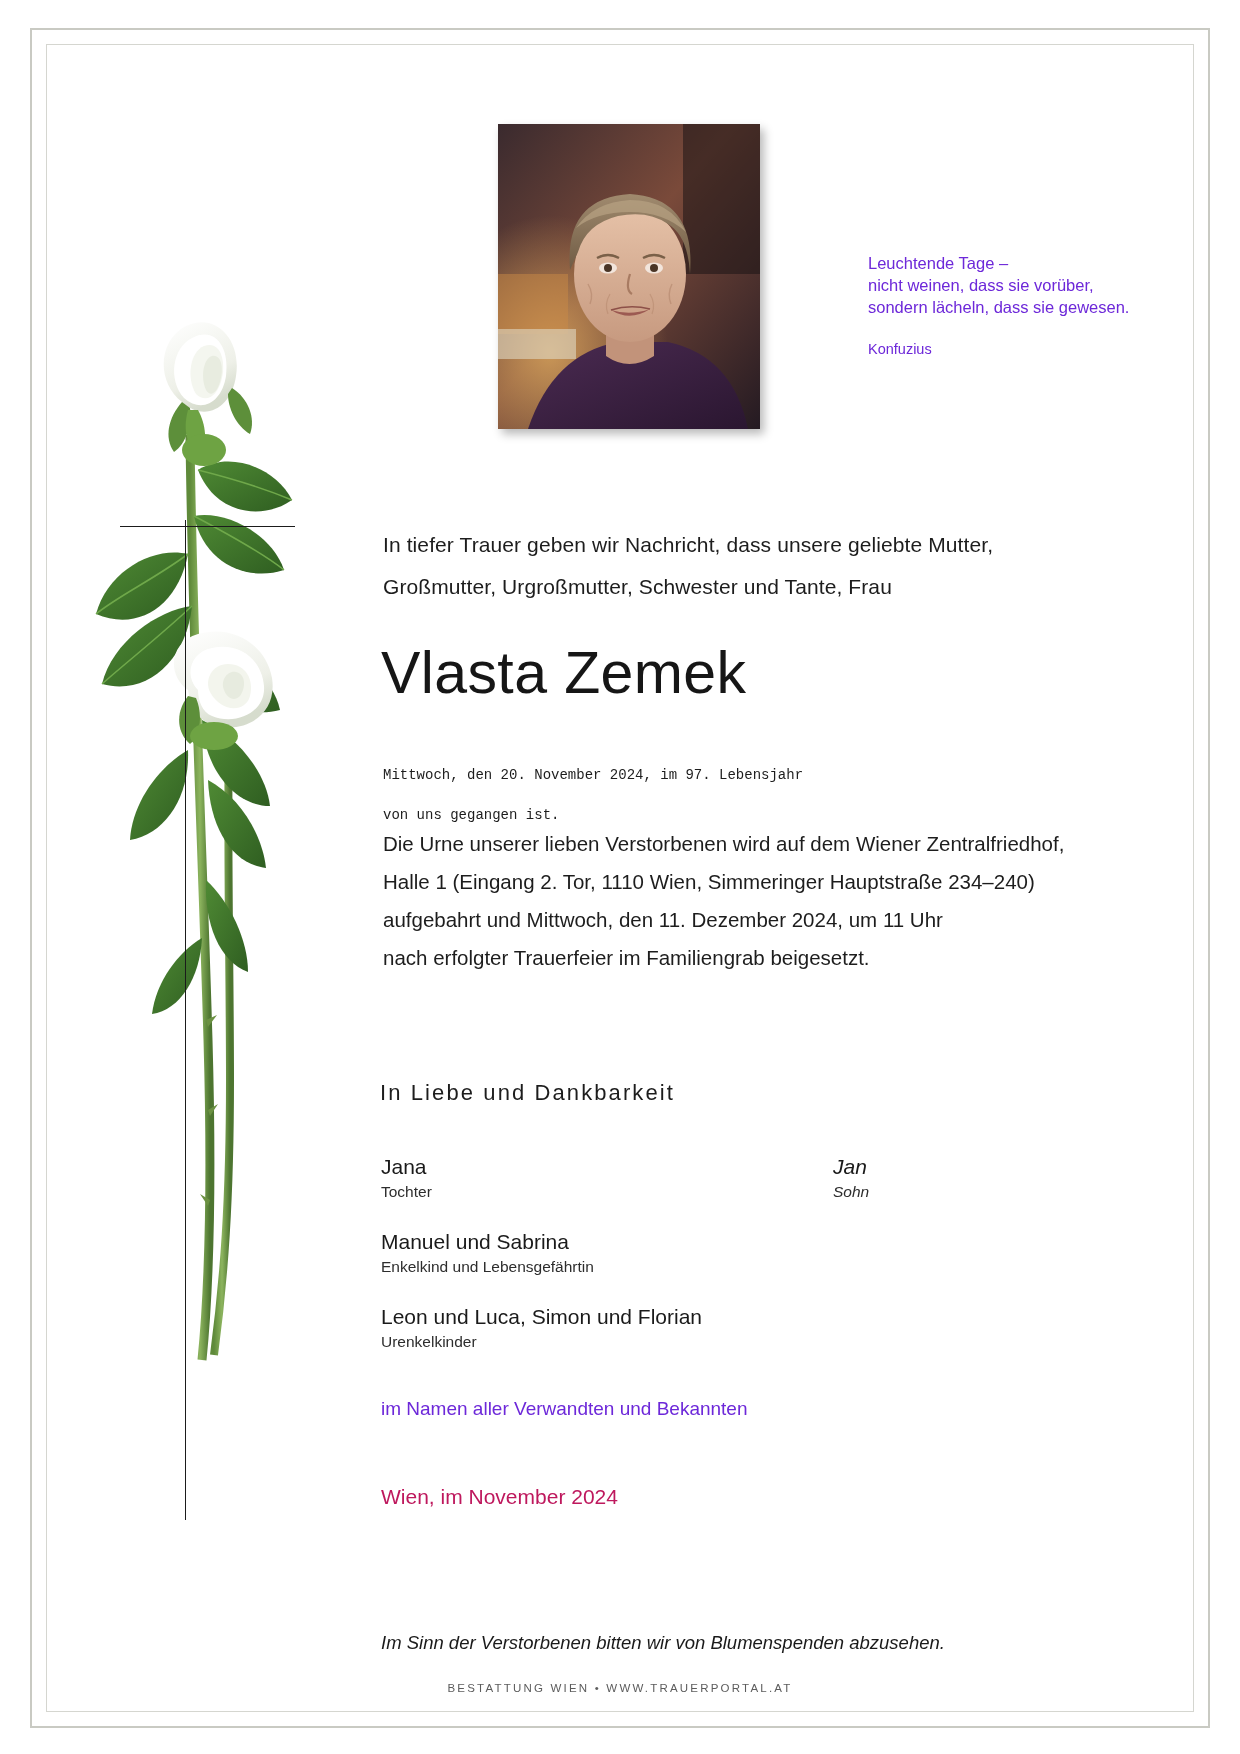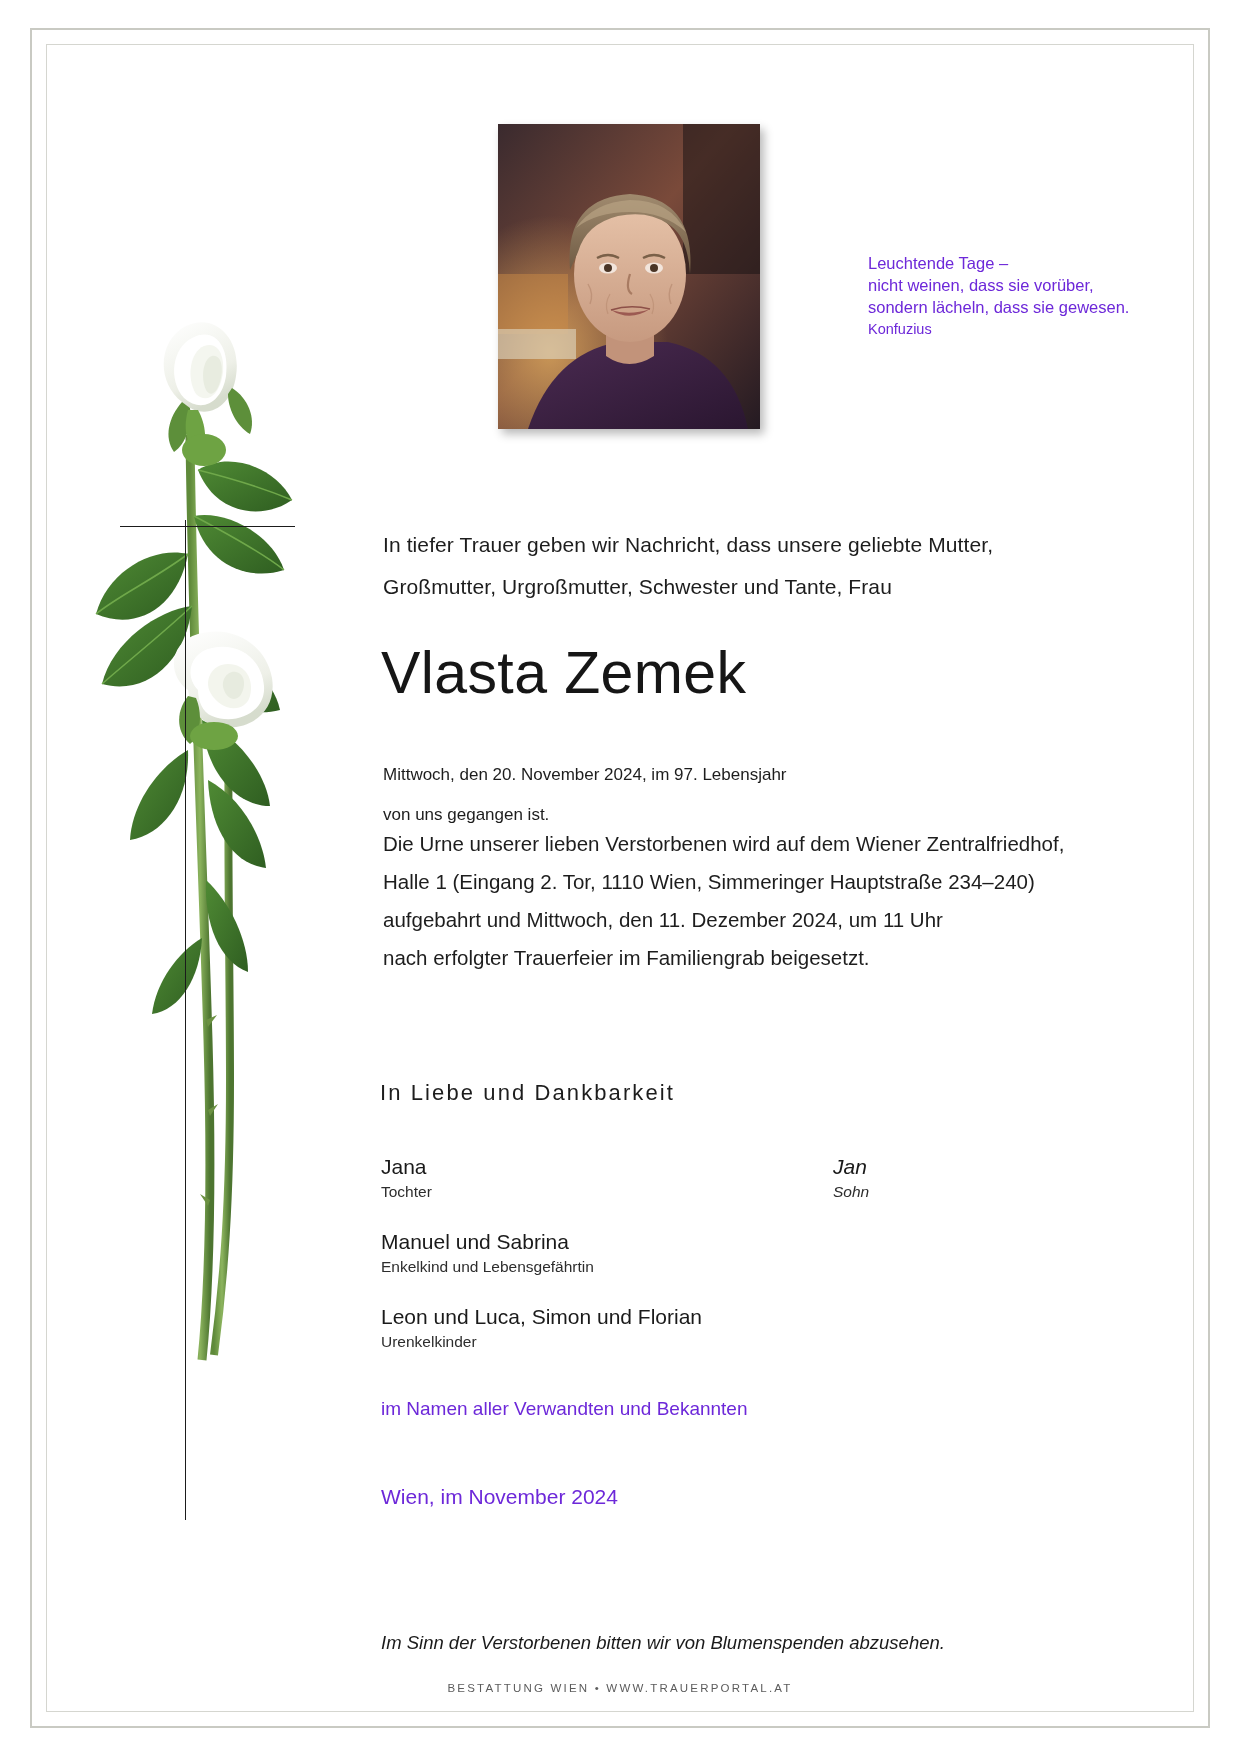--- a/index.html
+++ b/index.html
@@ -53,21 +53,21 @@
     color: #6d28d9;
   }
   .quote .line {
     font-size: 16.5px;
     line-height: 22px;
     white-space: nowrap;
   }
   .quote .author {
     font-size: 14.5px;
     line-height: 22px;
-    margin-top: 0;
+    margin-top: 20px;
   }
 
   
   .art {
     position: absolute;
     left: 80px; top: 320px;
     width: 290px; height: 1100px;
   }
   .cross-v {
     position: absolute;
@@ -102,22 +102,23 @@
     font-size: 59px;
     font-weight: 400;
     letter-spacing: 0.4px;
     color: #161616;
     line-height: 70px;
     white-space: nowrap;
   }
   .date-block { top: 758px; }
   .date-block p {
     margin: 0 0 6px 0;
-    font-size: 17px;
+    font-size: 14px;
     line-height: 34px;
+    font-family: Liberation Mono, monospace;
   }
   .funeral-block { top: 827px; }
   .funeral-block p {
     margin: 0 0 4px 0;
     font-size: 20.5px;
     line-height: 34px;
   }
 
   
   .thanks {
@@ -150,21 +151,21 @@
   .all-relatives {
     position: absolute;
     left: 381px; top: 1398px;
     font-size: 19px;
     color: #6d28d9;
   }
   .city-date {
     position: absolute;
     left: 381px; top: 1485px;
     font-size: 21px;
-    color: #6d28d9;
+    color: #be185d;
   }
   .no-flowers {
     position: absolute;
     left: 381px; top: 1602px;
     font-size: 18.5px;
     font-style: italic;
     color: #1a1a1a;
     margin-top: 30px;
   }
   .footer {

